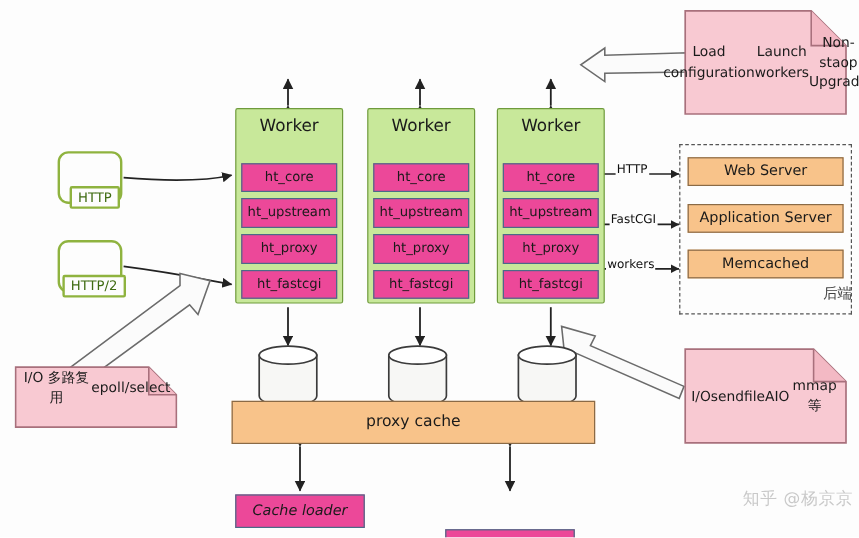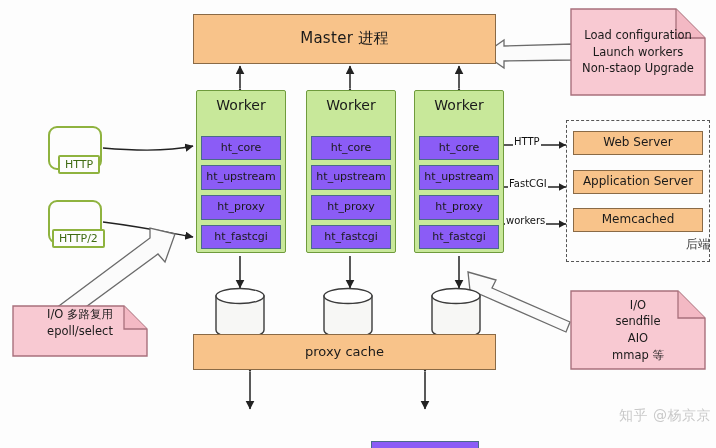--- a/index.html
+++ b/index.html
@@ -22,21 +22,21 @@
     display: flex;
     align-items: center;
     justify-content: center;
     text-align: center;
     line-height: 1.15;
     color: #1a1a1a;
   }
 
   .orange  { background: #f8c38a; border-color: #8a6a46; }
   .green   { background: #c8e89a; border-color: #6f9b3c; }
-  .blue    { background: #8b5cf6; border-color: #4a6b88; }
+  .blue    { background: #ec4899; border-color: #4a6b88; }
 
   
   #master {
     left: 193px; top: 14px; width: 303px; height: 50px;
     font-size: 15px; letter-spacing: .3px;
   }
 
   
   .worker {
     top: 90px; width: 90px; height: 163px;
@@ -112,21 +112,21 @@
   }
 
   
   .note { font-size: 11.5px; color: #1a1a1a; line-height: 1.45; }
   .note .fold-wrap { position: absolute; inset: 0; }
   #note-tr { left: 570px; top: 8px;  width: 136px; height: 88px; }
   #note-br { left: 570px; top: 290px; width: 136px; height: 80px; }
   #note-bl { left: 12px;  top: 305px; width: 136px; height: 36px; }
   .note-text {
     position: absolute; inset: 0;
-    display: flex; flex-direction: column;
+    display: flex; 
     align-items: center; justify-content: center;
     text-align: center;
     z-index: 2;
     padding: 2px 6px;
     box-sizing: border-box;
   }
 
   
   .conn-label {
     font-size: 10px; color: #111;
@@ -182,23 +182,20 @@
     <line x1="250" y1="372" x2="250" y2="409" stroke="#222" stroke-width="1.5" marker-end="url(#ah)" marker-start="url(#ah)"></line>
     <line x1="425" y1="372" x2="425" y2="409" stroke="#222" stroke-width="1.5" marker-end="url(#ah)" marker-start="url(#ah)"></line>
 
     <path d="M573,52 L573,44 L504,46 L504,40 L484,54 L504,68 L504,61 L573,60 Z" fill="#fbfbfb" stroke="#6b6b6b" stroke-width="1.3"></path>
 
     <path d="M24,332 L150,238 L150,228 L175,234 L165,262 L158,254 L34,345 Z" fill="#fbfbfb" stroke="#6b6b6b" stroke-width="1.3"></path>
 
     <path d="M570,322 L492,288 L496,280 L468,272 L471,300 L477,293 L566,332 Z" fill="#fbfbfb" stroke="#6b6b6b" stroke-width="1.3"></path>
   </svg>
 
-  <div id="master" class="abs box orange">
-    <span>Master 进程</span>
-  </div>
 
   <div id="worker1" class="abs box green worker">
     <div class="worker-title">Worker</div>
     <div class="box blue mod">ht_core</div>
     <div class="box blue mod">ht_upstream</div>
     <div class="box blue mod">ht_proxy</div>
     <div class="box blue mod">ht_fastcgi</div>
   </div>
 
   <div id="worker2" class="abs box green worker">
@@ -249,20 +246,21 @@
     <svg width="56" height="56" viewBox="0 0 56 56" xmlns="http://www.w3.org/2000/svg">
       <path d="M4,11 L4,45 C4,50 16,53 28,53 C40,53 52,50 52,45 L52,11 Z" fill="#f7f7f5" stroke="#3b3b3b" stroke-width="1.4"></path>
       <ellipse cx="28" cy="11" rx="24" ry="7.5" fill="#ffffff" stroke="#3b3b3b" stroke-width="1.4"></ellipse>
     </svg>
   </div>
 
   <div id="proxy-bar" class="abs box orange">
     <span>proxy cache</span>
   </div>
 
+  <div id="cache-loader" class="abs box blue">Cache loader</div>
   <div id="cache-manager" class="abs box blue">Cache manager</div>
 
   <div id="note-tr" class="abs note">
     <svg class="fold-wrap" viewBox="0 0 136 88" preserveAspectRatio="none" xmlns="http://www.w3.org/2000/svg">
       <path d="M1,1 L106,1 L135,30 L135,87 L1,87 Z" fill="#f8c9d2" stroke="#a8707c" stroke-width="1.4"></path>
       <path d="M106,1 L106,30 L135,30" fill="#f3b9c4" stroke="#a8707c" stroke-width="1.3"></path>
     </svg>
     <div class="note-text">
       <div>Load configuration</div>
       <div>Launch workers</div>

